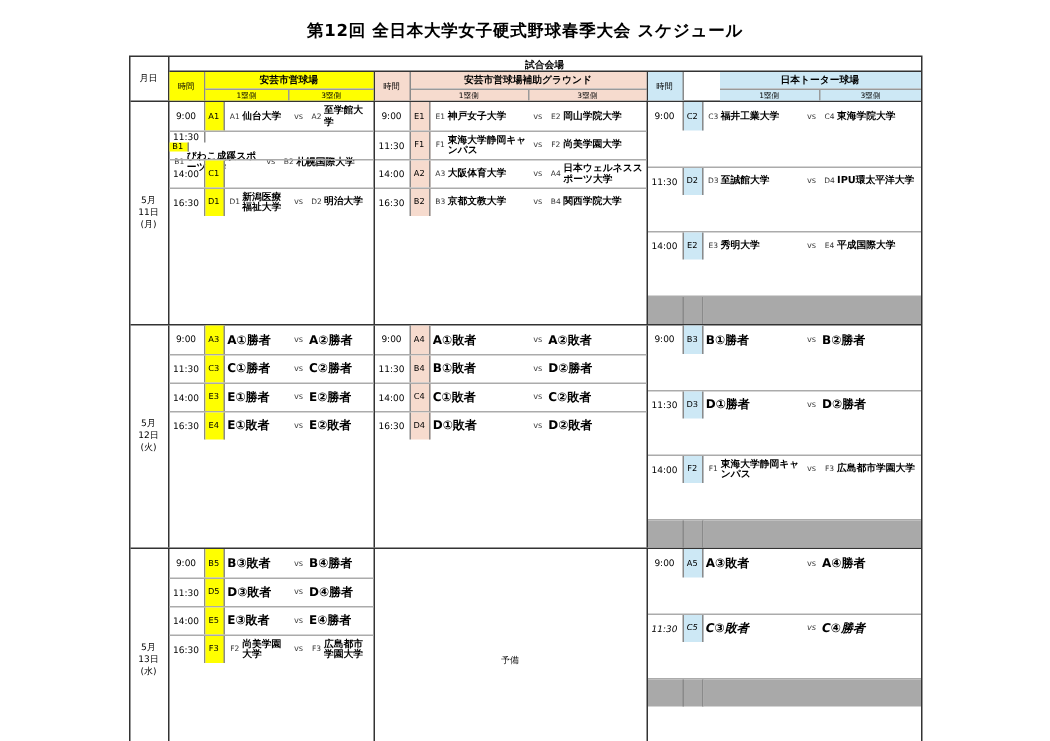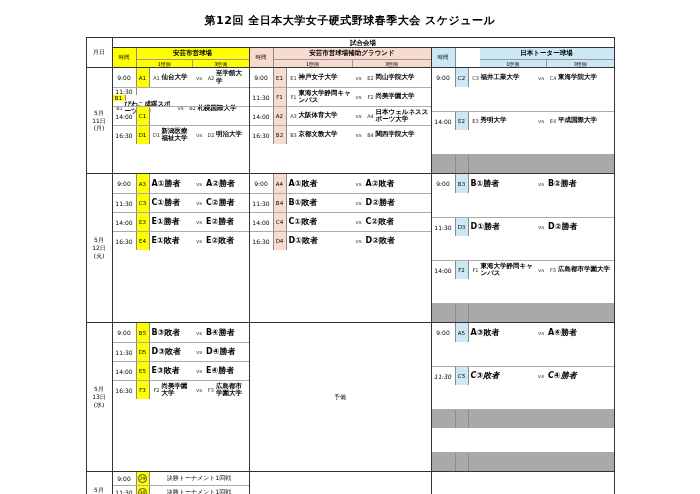--- a/index.html
+++ b/index.html
@@ -185,20 +185,31 @@
               <div class="gcol" style="background: rgb(205, 232, 245);">C2</div>
               <div class="mcol">
                 <div class="seed">C3</div>
                 <div class="team">福井工業大学</div>
                 <div class="vs">vs</div>
                 <div class="seed">C4</div>
                 <div class="team">東海学院大学</div>
               </div>
             </div>
             <div class="m-row" style="height: 19px;">
+              <div class="tcol">11:30</div>
+              <div class="gcol" style="background: rgb(205, 232, 245);">D2</div>
+              <div class="mcol">
+                <div class="seed">D3</div>
+                <div class="team">至誠館大学</div>
+                <div class="vs">vs</div>
+                <div class="seed">D4</div>
+                <div class="team">IPU環太平洋大学</div>
+              </div>
+            </div>
+            <div class="m-row" style="height: 19px;">
               <div class="tcol">14:00</div>
               <div class="gcol" style="background: rgb(205, 232, 245);">E2</div>
               <div class="mcol">
                 <div class="seed">E3</div>
                 <div class="team">秀明大学</div>
                 <div class="vs">vs</div>
                 <div class="seed">E4</div>
                 <div class="team">平成国際大学</div>
               </div>
             </div>

